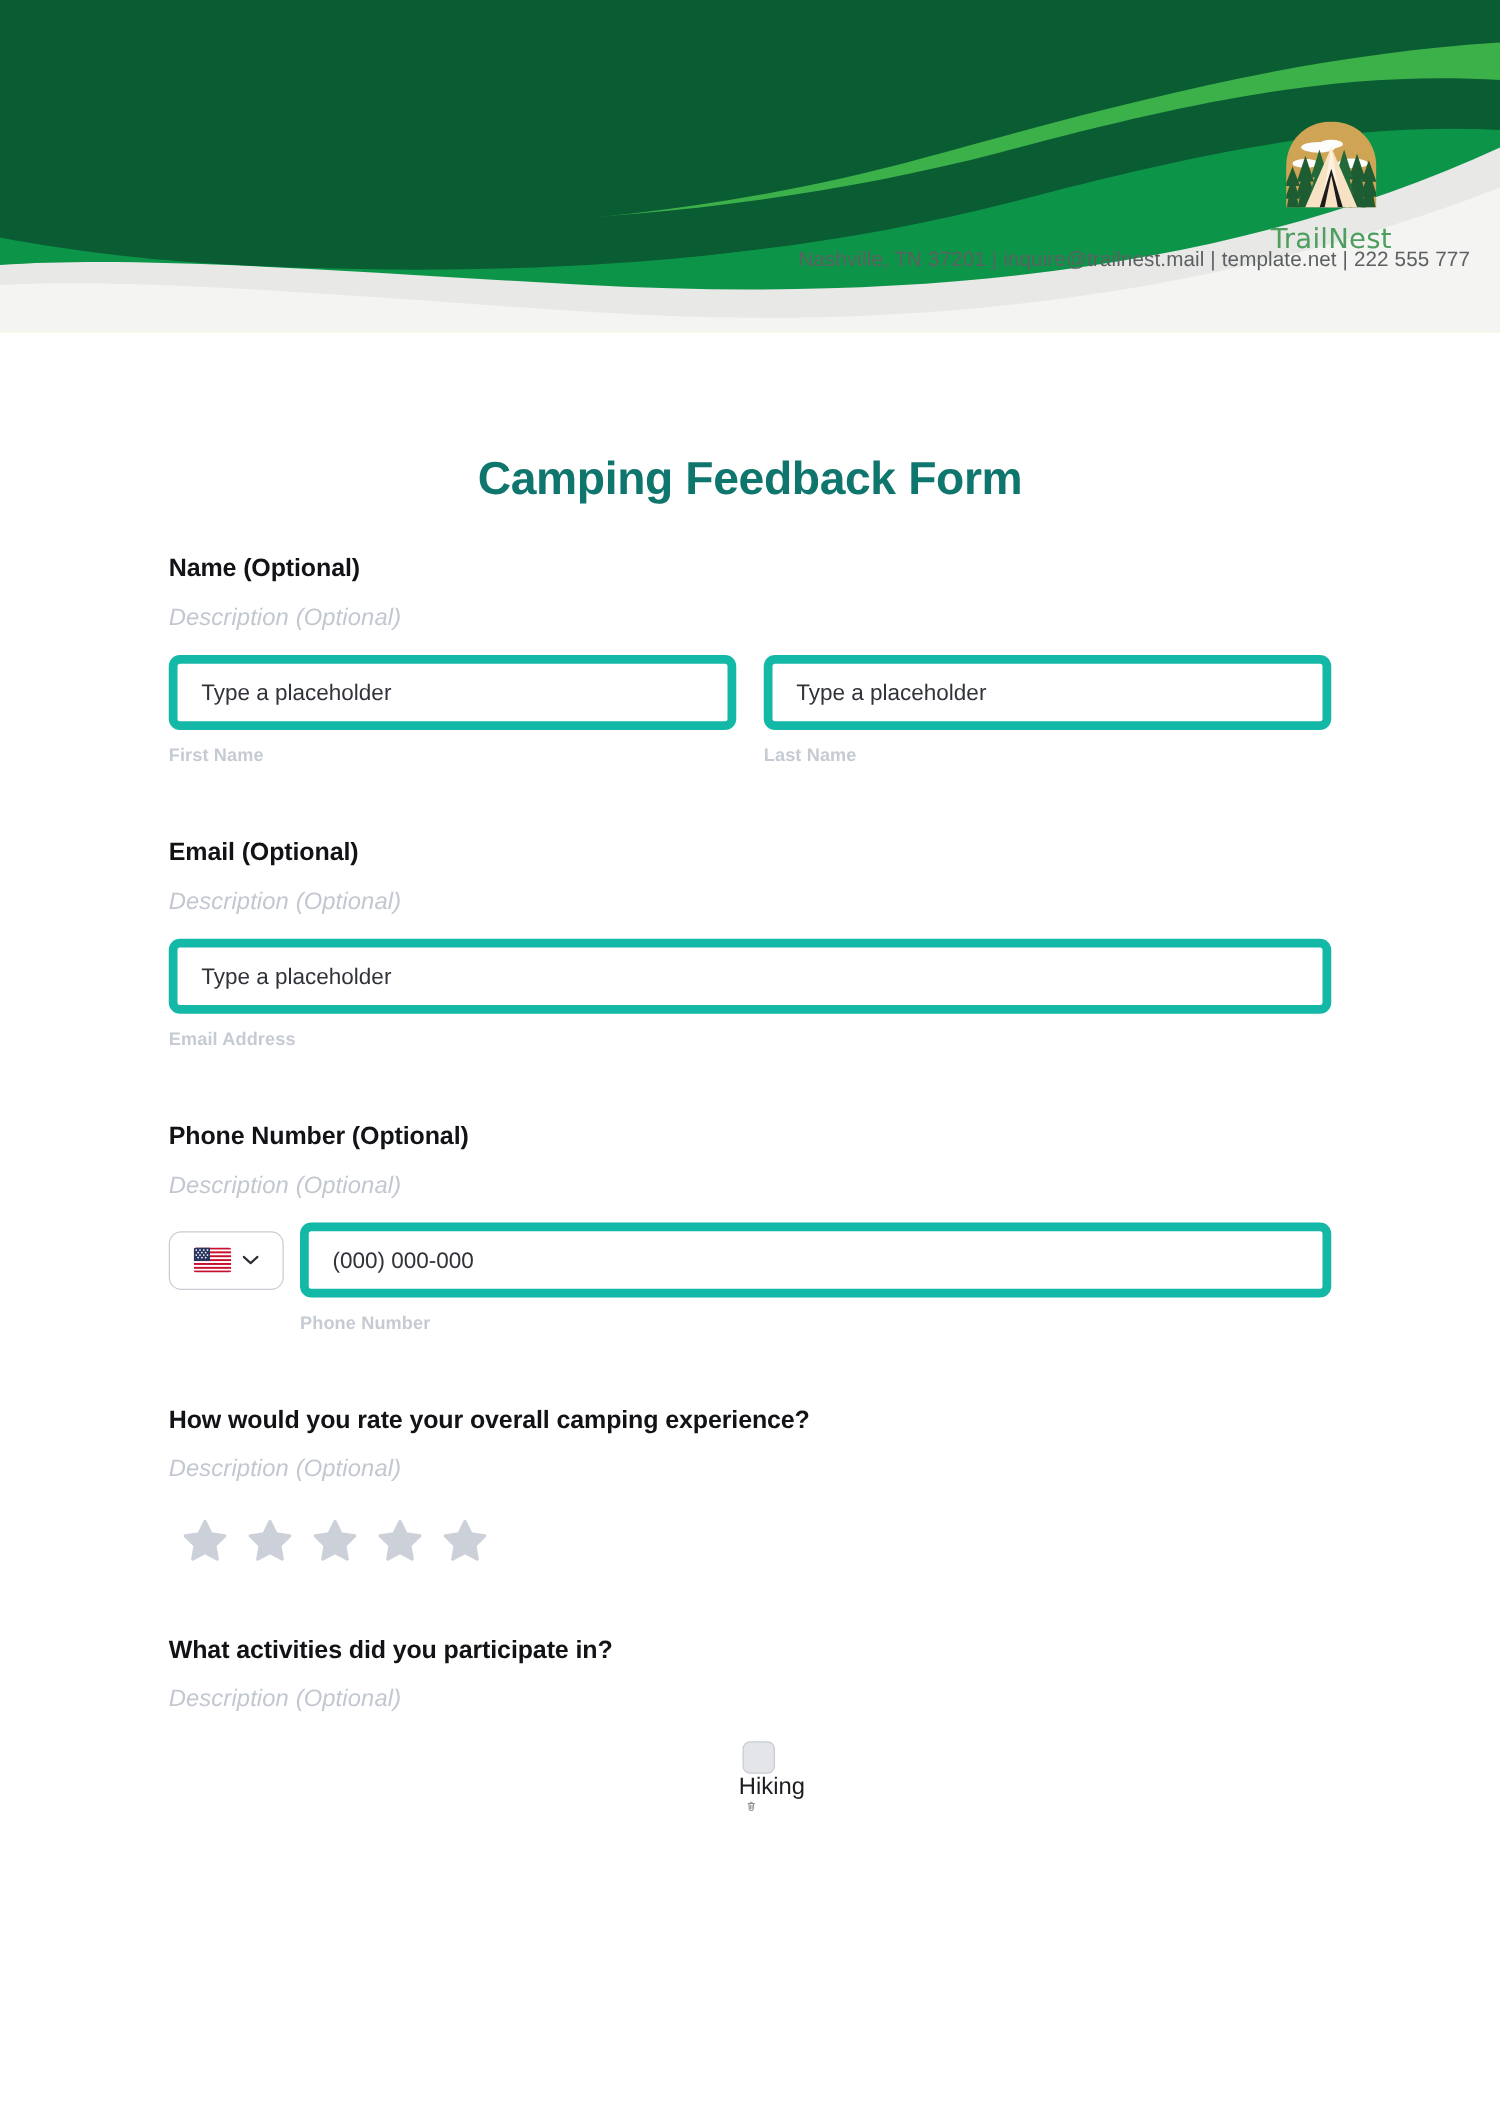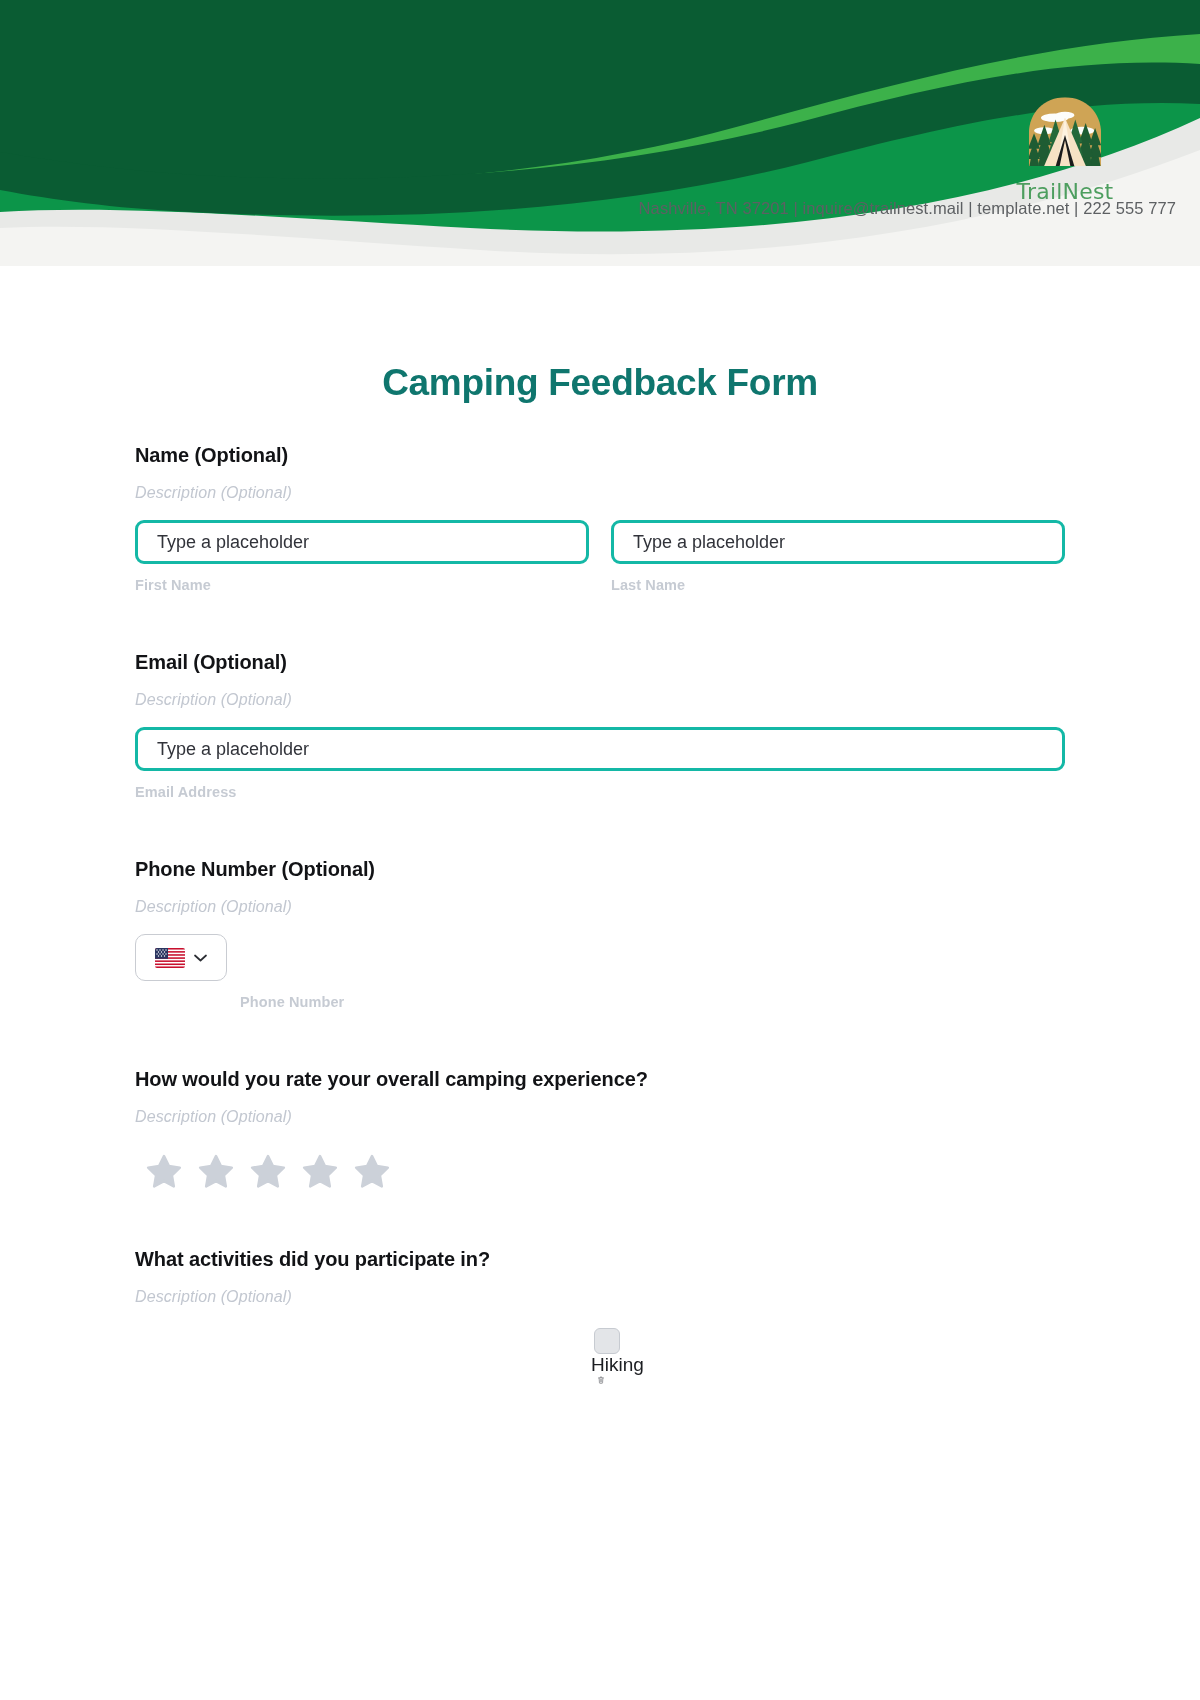--- a/index.html
+++ b/index.html
@@ -76,34 +76,34 @@
   .fields { width: 930px; margin: 0 auto; padding-top: 40px; }
 
   .field { margin-bottom: 0; }
   .field-label {
     font-size: 20px;
     font-weight: bold;
     color: #121316;
     letter-spacing: -.1px;
   }
   .field-desc {
-    font-size: 16px;
+    font-size: 19px;
     font-style: italic;
     color: #c2c7d0;
     margin-top: 17px;
     letter-spacing: .1px;
   }
 
   .row { display: flex; gap: 22px; margin-top: 18px; }
   .col { flex: 1; }
 
   .input {
     width: 100%;
-    height: 44px;
-    border: 3px solid #14b8a6;
+    height: 60px;
+    border: 7px solid #14b8a6;
     border-radius: 9px;
     background: #fff;
     padding: 0 19px;
     font-size: 18px;
     color: #31333a;
     font-family: "Liberation Sans", sans-serif;
     outline: none;
   }
   .input::placeholder { color: #31333a; opacity: 1; }
   .sub-label {
@@ -302,20 +302,23 @@
                 <circle cx="11" cy="6" r=".7"></circle>
               <circle cx="3.5" cy="8" r=".7"></circle>
                 <circle cx="6.5" cy="8" r=".7"></circle>
                 <circle cx="9.5" cy="8" r=".7"></circle>
             </g>
           </svg>
           <svg class="chev" viewBox="0 0 13 8">
             <path d="M1 1.5 L6.5 6.5 L12 1.5" fill="none" stroke="#2b2d33" stroke-width="1.7" stroke-linecap="round" stroke-linejoin="round"></path>
           </svg>
         </div>
+        <div class="phone-input">
+          <input class="input" type="text" placeholder="(000) 000-000" style="">
+        </div>
       </div>
       <div class="sub-label phone-sub">Phone Number</div>
     </div>
 
     <div class="gap-lg"></div>
 
     <div class="field">
       <div class="field-label">How would you rate your overall camping experience?</div>
       <div class="field-desc">Description (Optional)</div>
       <div class="stars">

